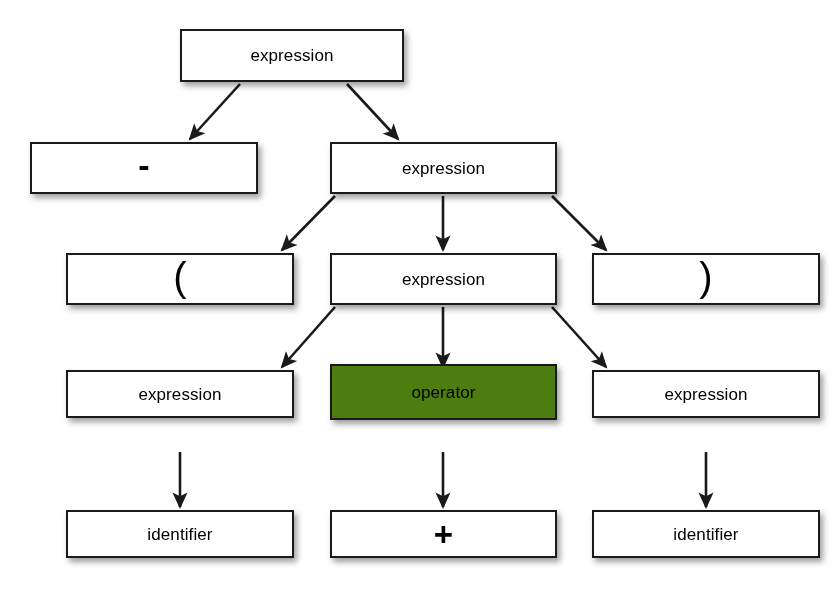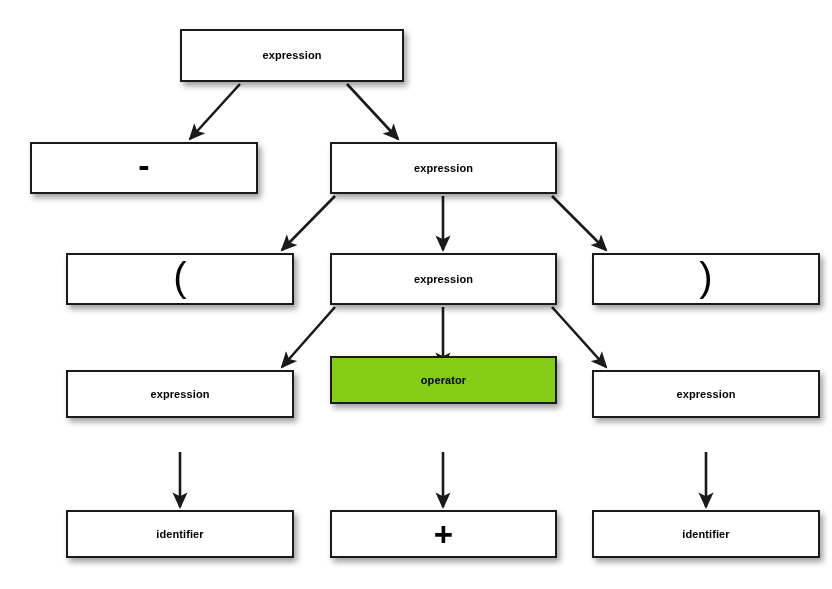--- a/index.html
+++ b/index.html
@@ -30,26 +30,25 @@
     box-sizing: border-box;
     background: #ffffff;
     border: 2px solid #1a1a1a;
     box-shadow: 3px 4px 6px rgba(0,0,0,0.38);
     display: flex;
     align-items: center;
     justify-content: center;
     z-index: 2;
   }
   .node-label {
-    font-size: 11px;
+    font-size: 17px;
     color: #000000;
     line-height: 1;
     letter-spacing: 0.1px;
     white-space: nowrap;
-    font-weight: bold;
   }
   .node-label.sym {
     font-size: 30px;
     font-weight: bold;
     position: relative;
   }
   .node-label.sym-minus {
     font-size: 34px;
     font-weight: bold;
   }
@@ -103,21 +102,21 @@
       </div>
       <div class="node" style="left: 330px; top: 253px; width: 227px; height: 52px; background: rgb(255, 255, 255); border-color: rgb(26, 26, 26);">
         <span class="node-label" style="color: rgb(0, 0, 0);">expression</span>
       </div>
       <div class="node" style="left: 592px; top: 253px; width: 228px; height: 52px; background: rgb(255, 255, 255); border-color: rgb(26, 26, 26);">
         <span class="node-label sym sym-paren" style="color: rgb(0, 0, 0); position: relative; top: -2px;">)</span>
       </div>
       <div class="node" style="left: 66px; top: 370px; width: 228px; height: 48px; background: rgb(255, 255, 255); border-color: rgb(26, 26, 26);">
         <span class="node-label" style="color: rgb(0, 0, 0);">expression</span>
       </div>
-      <div class="node" style="left: 330px; top: 356px; width: 227px; height: 48px; background: #84cc16; border-color: rgb(26, 26, 26);">
+      <div class="node" style="left: 330px; top: 364px; width: 227px; height: 56px; background: #4d7c0f; border-color: rgb(26, 26, 26);">
         <span class="node-label" style="color: rgb(0, 0, 0);">operator</span>
       </div>
       <div class="node" style="left: 592px; top: 370px; width: 228px; height: 48px; background: rgb(255, 255, 255); border-color: rgb(26, 26, 26);">
         <span class="node-label" style="color: rgb(0, 0, 0);">expression</span>
       </div>
       <div class="node" style="left: 66px; top: 510px; width: 228px; height: 48px; background: rgb(255, 255, 255); border-color: rgb(26, 26, 26);">
         <span class="node-label" style="color: rgb(0, 0, 0);">identifier</span>
       </div>
       <div class="node" style="left: 330px; top: 510px; width: 227px; height: 48px; background: rgb(255, 255, 255); border-color: rgb(26, 26, 26);">
         <span class="node-label sym sym-plus" style="color: rgb(0, 0, 0);">+</span>

